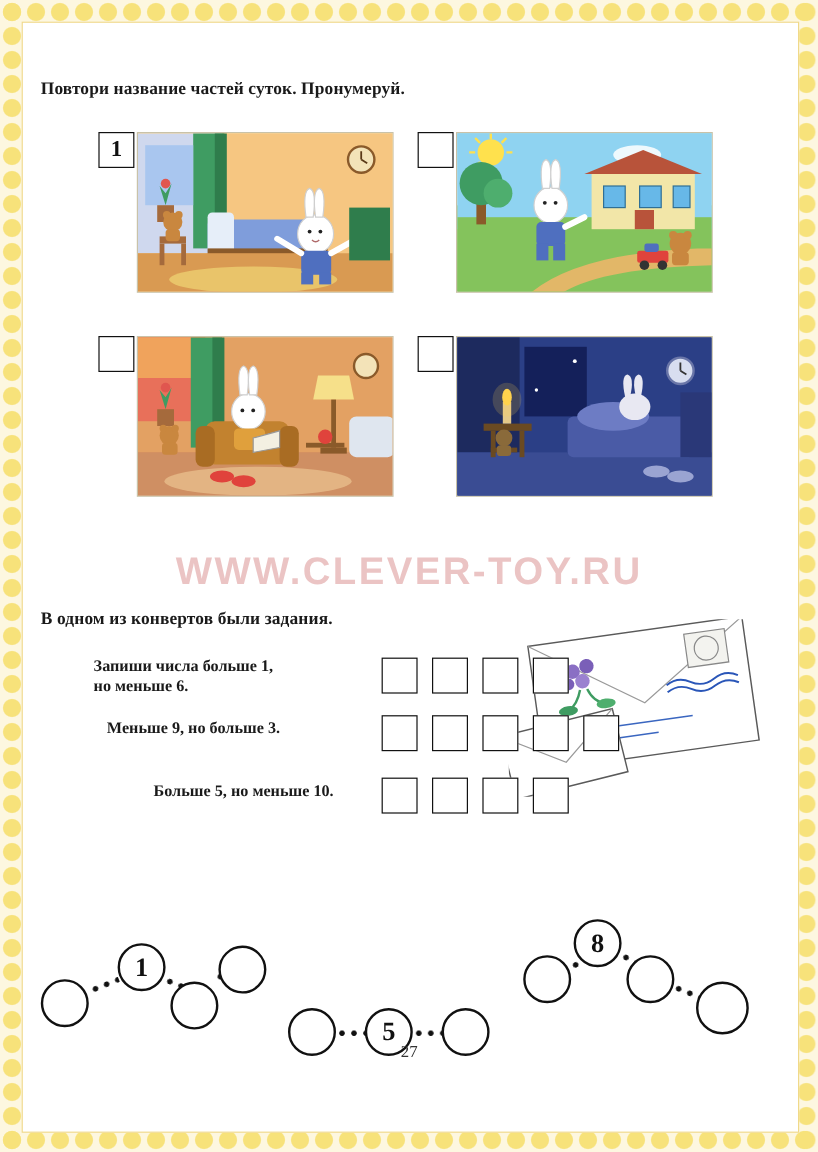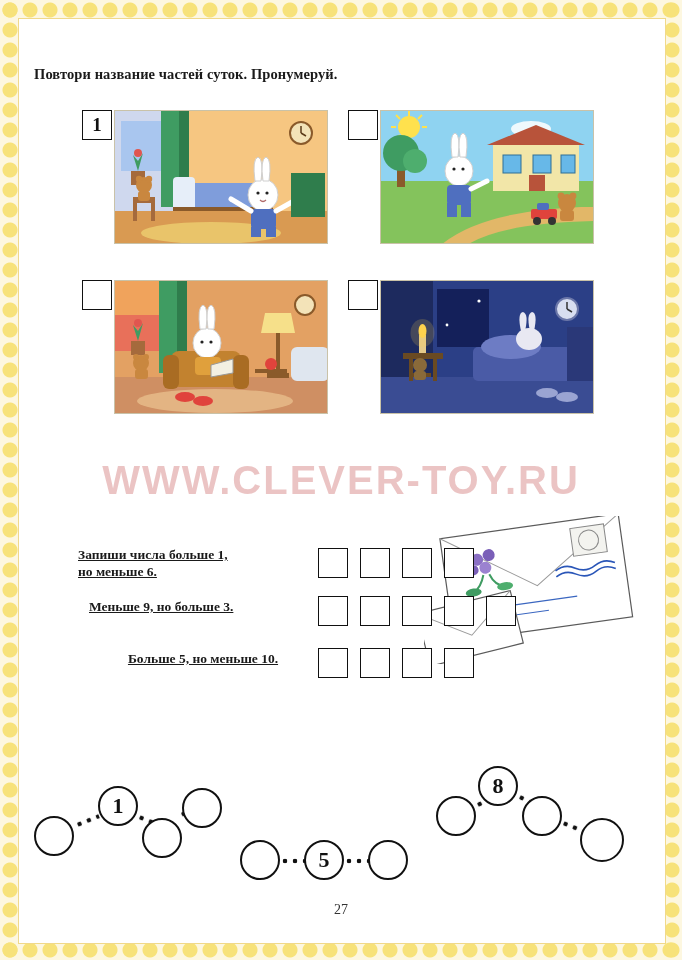--- a/index.html
+++ b/index.html
@@ -51,21 +51,20 @@
     color: #1a1a1a;
     letter-spacing: 0.1px;
   }
   .task-text {
     position: absolute;
     font-family: "Liberation Serif", serif;
     font-weight: bold;
     font-size: 13.5px;
     color: #1a1a1a;
     line-height: 17px;
-    text-decoration: underline;
   }
   .numbox {
     position: absolute;
     width: 30px; height: 30px;
     border: 1.6px solid #111;
     background: #fff;
     box-sizing: border-box;
   }
   .numbox span {
     display: block;
@@ -101,21 +100,21 @@
   .p4 { background: linear-gradient(180deg,#23306e 0%, #2b3f86 50%, #3a4c93 100%); }
 
   .wm {
     position: absolute;
     left: 40px;
     top: 440px;
     width: 566px;
     text-align: center;
     font-family: "Liberation Sans", sans-serif;
     font-weight: bold;
-    font-size: 40px;
+    font-size: 32px;
     letter-spacing: 2px;
     color: rgba(190,60,60,0.30);
     white-space: nowrap;
     pointer-events: none;
   }
   .circle {
     position: absolute;
     border: 2px solid #111;
     border-radius: 50%;
     background: #fff;
@@ -357,20 +356,21 @@
         <circle cx="39" cy="84" r="7" fill="#8a6a3a"></circle>
         <rect x="33" y="90" width="12" height="9" rx="3" fill="#8a6a3a"></rect>
 
         <ellipse cx="166" cy="112" rx="11" ry="5" fill="#9aa4d2"></ellipse>
         <ellipse cx="186" cy="116" rx="11" ry="5" fill="#9aa4d2"></ellipse>
       </svg>
     </div>
 
     <div class="wm">WWW.CLEVER-TOY.RU</div>
 
+    <div class="heading" style="left:16px; top:490px;">В одном из конвертов были задания.</div>
 
     <div class="envelope">
       <svg width="218" height="148" viewBox="0 0 218 148">
 
         <g transform="rotate(-8 110 60)">
           <rect x="22" y="10" width="180" height="104" fill="#ffffff" stroke="#5a5a5a" stroke-width="1.2"></rect>
           <polyline points="22,10 112,70 202,10" fill="none" stroke="#9a9a9a" stroke-width="1"></polyline>
 
           <rect x="152" y="18" width="34" height="28" fill="#f3f3ef" stroke="#888" stroke-width="1"></rect>
           <circle cx="169" cy="32" r="10" fill="none" stroke="#888" stroke-width="1"></circle>
@@ -464,16 +464,16 @@
     </div>
     <div class="dots" style="left:498px; top:780px; width:24px; transform:rotate(26deg);"></div>
     <div class="circle" style="left:504px; top:778px; width:40px; height:40px;">
       <span style="line-height:36px;"></span>
     </div>
     <div class="dots" style="left:542px; top:806px; width:26px; transform:rotate(22deg);"></div>
     <div class="circle" style="left:562px; top:800px; width:44px; height:44px;">
       <span style="line-height:40px;"></span>
     </div>
 
-    <div class="pagenum" style="top:884px;">27</div>
+    <div class="pagenum" style="top:852px;">27</div>
 
   </div>
 </div>
 
 </body></html>

